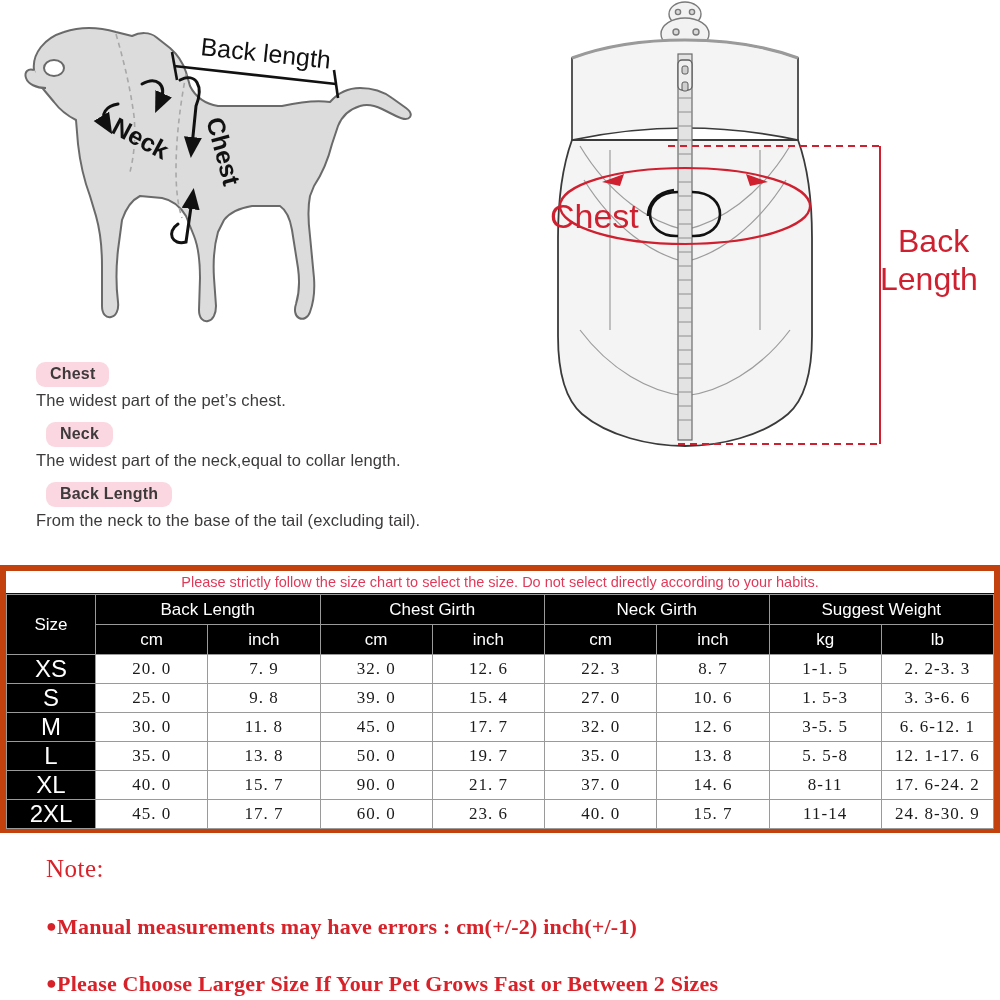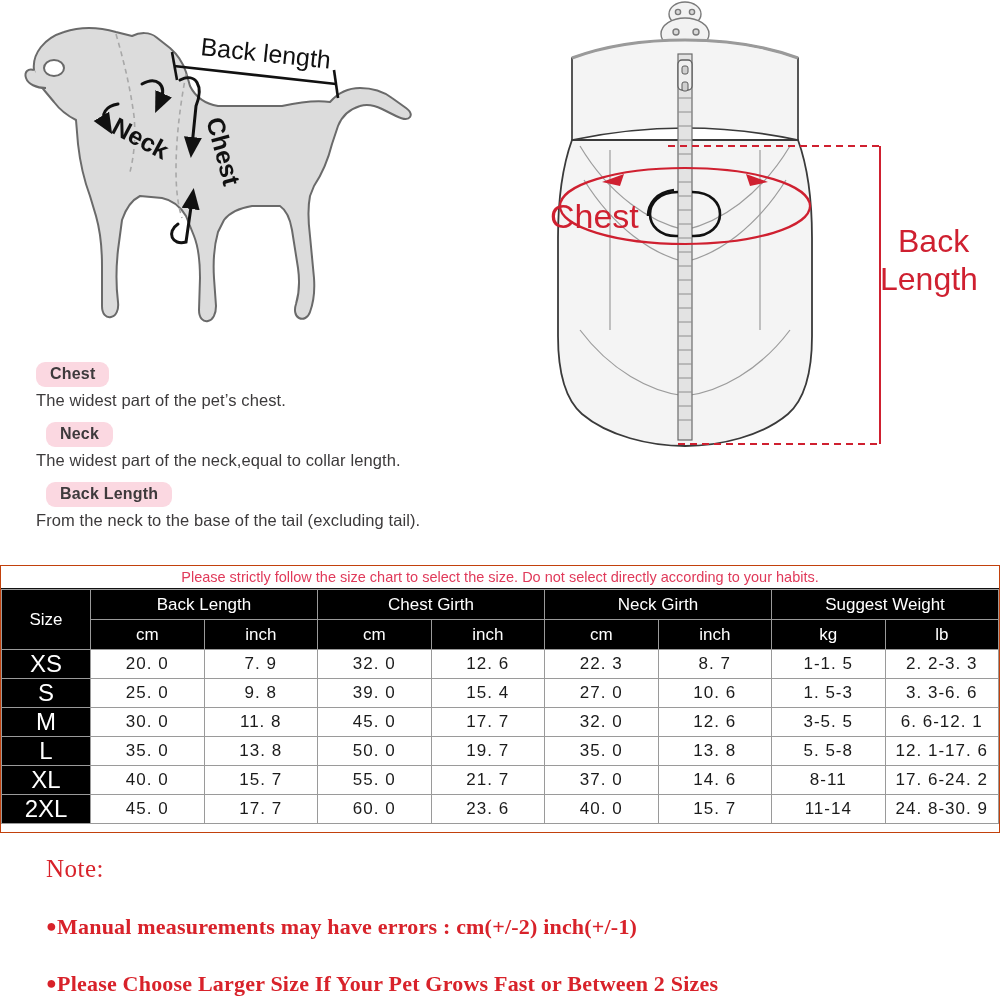--- a/index.html
+++ b/index.html
@@ -57,21 +57,21 @@
     font-size: 16.5px;
     color: #3c3a3b;
     line-height: 1.25;
     letter-spacing: 0.1px;
   }
 
   
   #table-wrap {
     position: absolute; left: 0; top: 565px;
     width: 1000px; height: 268px;
-    border: 1px solid #c2410c;
+    border: 6px solid #c2410c;
     background: #fff;
   }
   #table-banner {
     height: 23px;
     background: #ffffff;
     color: #e03a5a;
     font-size: 14.5px;
     text-align: center;
     line-height: 23px;
     white-space: nowrap;
@@ -101,21 +101,21 @@
   td.size-cell {
     background: #000000;
     color: #ffffff;
     font-size: 24px;
     font-family: "Liberation Sans", sans-serif;
   }
   td.val {
     background: #ffffff;
     color: #1b1b1b;
     font-size: 17px;
-    font-family: Liberation Sans, sans-serif;
+    font-family: Liberation Serif, serif;
     letter-spacing: 1px;
   }
 
   
   #note {
     position: absolute; left: 46px; top: 855px;
     width: 920px;
     font-family: "Liberation Serif", serif;
     color: #d8222a;
   }
@@ -367,21 +367,21 @@
           <td class="val">19. 7</td>
           <td class="val">35. 0</td>
           <td class="val">13. 8</td>
           <td class="val">5. 5-8</td>
           <td class="val">12. 1-17. 6</td>
         </tr>
         <tr>
           <td class="size-cell">XL</td>
           <td class="val">40. 0</td>
           <td class="val">15. 7</td>
-          <td class="val">55. 0</td>
+          <td class="val">90. 0</td>
           <td class="val">21. 7</td>
           <td class="val">37. 0</td>
           <td class="val">14. 6</td>
           <td class="val">8-11</td>
           <td class="val">17. 6-24. 2</td>
         </tr>
         <tr>
           <td class="size-cell">2XL</td>
           <td class="val">45. 0</td>
           <td class="val">17. 7</td>

